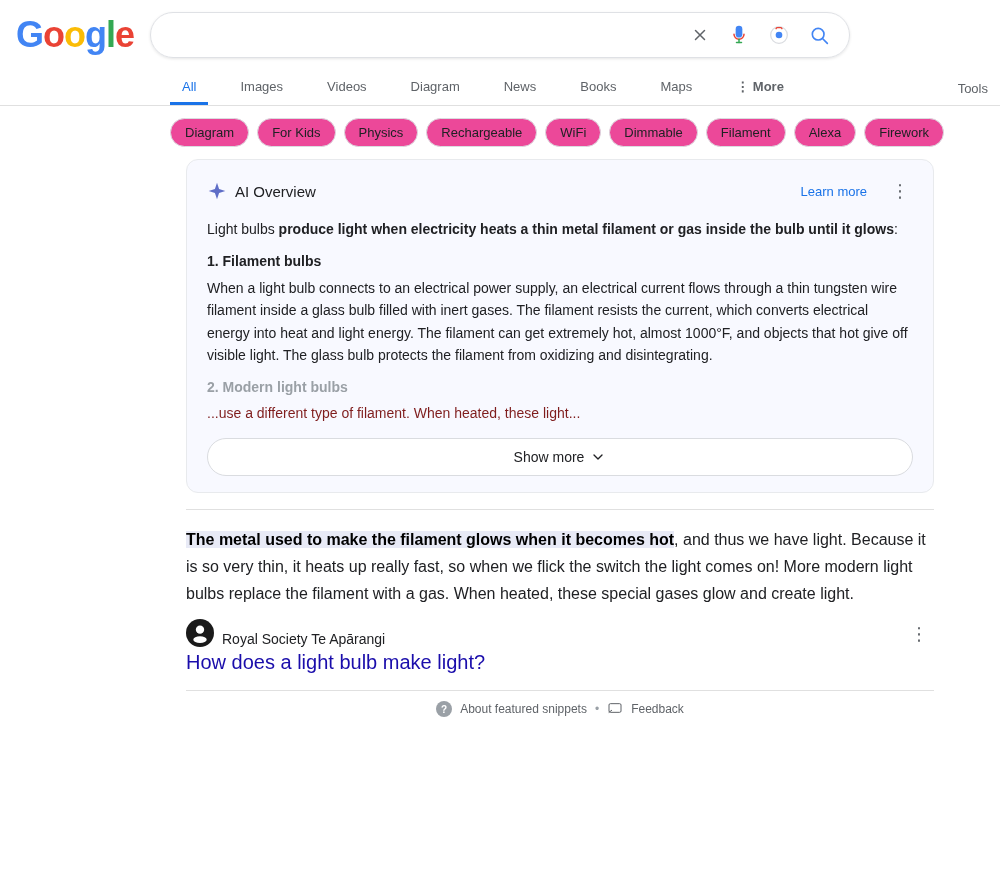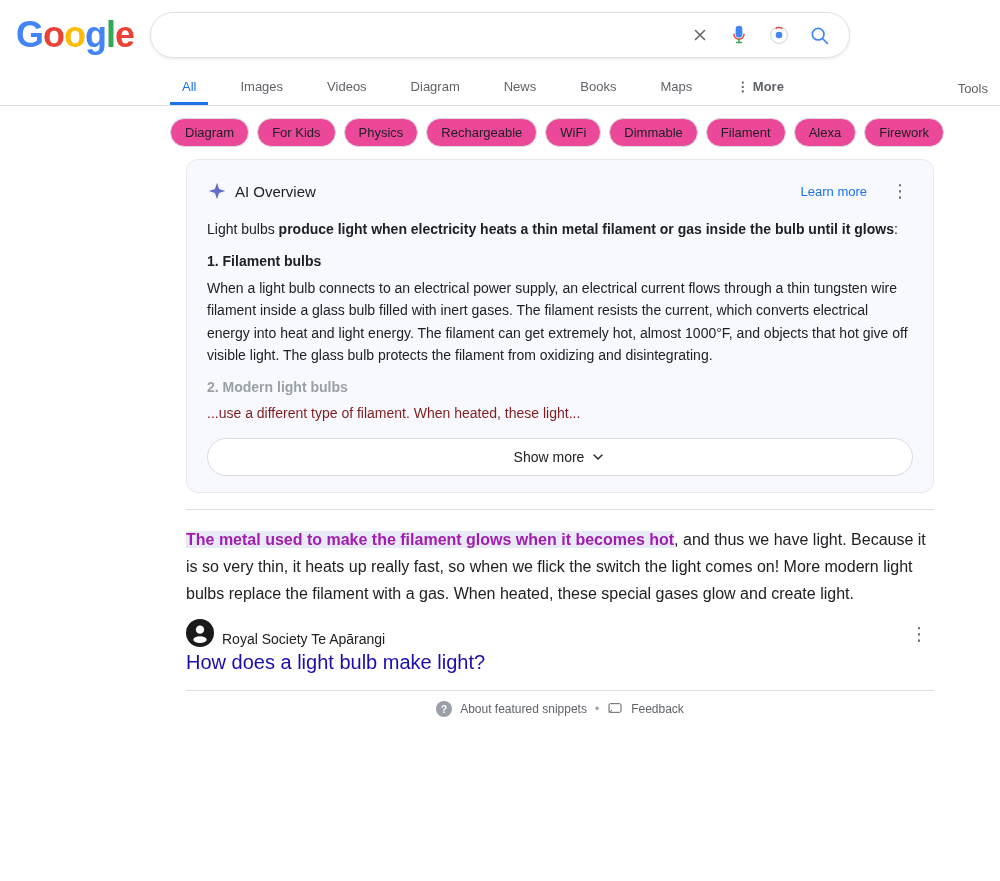--- a/index.html
+++ b/index.html
@@ -231,21 +231,21 @@
       margin-bottom: 16px;
     }
     .result-text {
       font-size: 16px;
       line-height: 1.7;
       color: #202124;
       margin-bottom: 12px;
     }
     .result-highlight {
       background-color: #e8eaf6;
-      color: #a21caf;
+      color: #000000;
       font-weight: 700;
     }
     .source-row {
       display: flex;
       align-items: flex-end;
       gap: 8px;
       margin-bottom: 4px;
     }
     .source-favicon {
       width: 28px;

